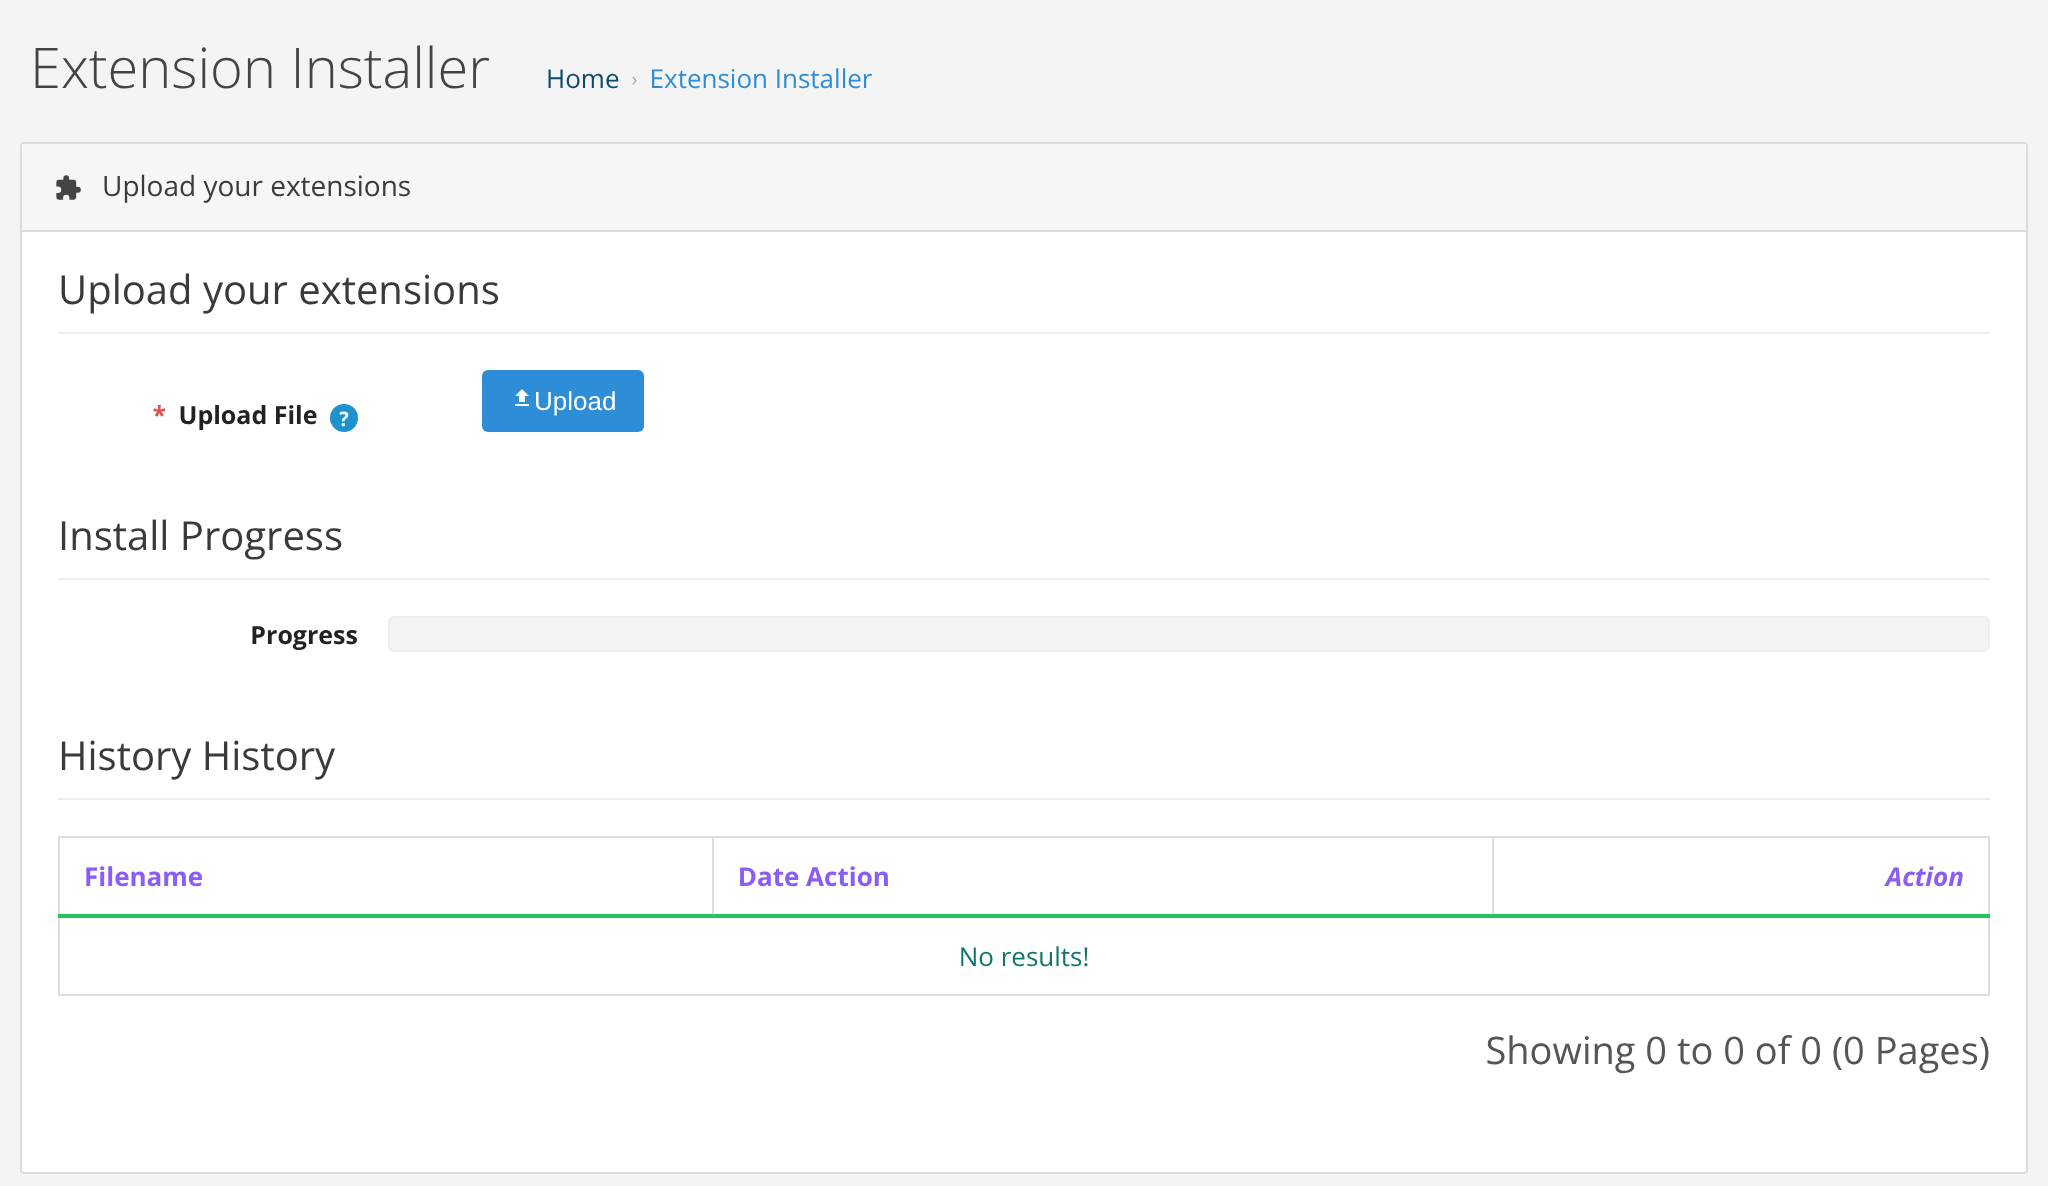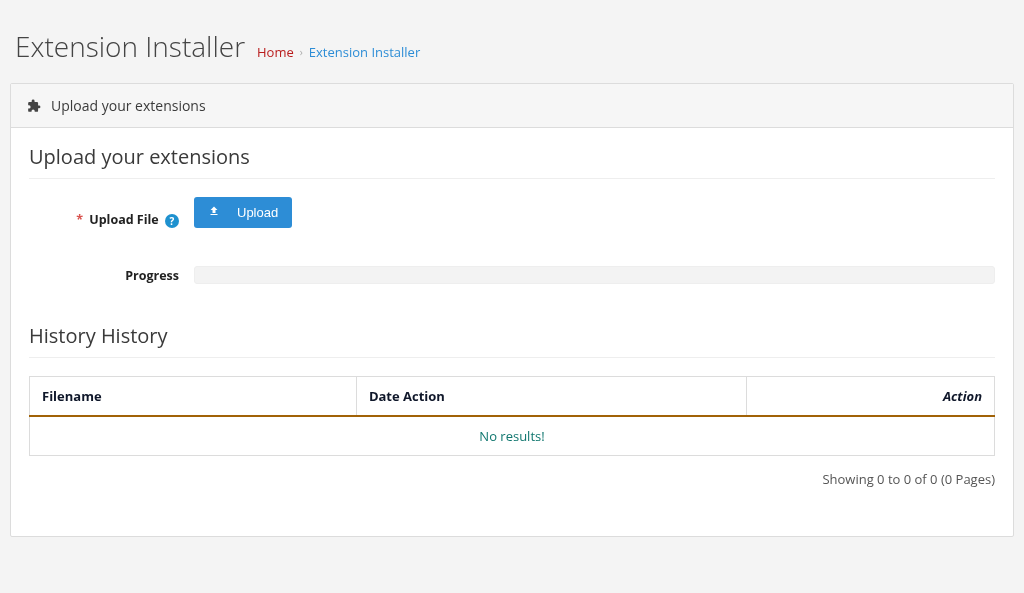--- a/index.html
+++ b/index.html
@@ -6,36 +6,35 @@
     body {
       font-family: "Open Sans", -apple-system, "Segoe UI", Roboto, Arial, sans-serif;
       background: #f4f4f4;
       color: #333;
       font-size: 13px;
     }
     .page-header {
       padding: 15px 15px 18px 15px;
       display: flex;
       align-items: baseline;
-      gap: 12px;
-      margin-top: 12px;
+      gap: 28px;
     }
     .page-title {
       font-size: 28px;
       font-weight: 300;
       color: #444;
     }
     .breadcrumb {
       font-size: 13px;
       display: flex;
       align-items: center;
       gap: 6px;
     }
     .breadcrumb .crumb-home {
-      color: #b91c1c;
+      color: #0c4a6e;
       text-decoration: none;
       cursor: pointer;
     }
     .breadcrumb .sep {
       color: #aaa;
       font-size: 10px;
     }
     .breadcrumb .crumb-current {
       color: #2d8dd6;
       text-decoration: none;
@@ -94,26 +93,27 @@
       color: #fff;
       font-size: 10px;
       font-weight: 700;
       margin-left: 3px;
       cursor: help;
       vertical-align: middle;
     }
     .btn {
       display: inline-flex;
       align-items: center;
-      gap: 17px;
+      gap: 0;
       padding: 8px 14px;
       border: none;
       border-radius: 3px;
       font-size: 13px;
       cursor: pointer;
+      margin-left: 47px;
     }
     .btn-primary {
       background: #2d8dd6;
       color: #fff;
     }
     .progress-bar {
       flex: 1;
       height: 18px;
       background: #f3f3f3;
       border-radius: 3px;
@@ -127,29 +127,29 @@
     }
     .table th, .table td {
       padding: 10px 12px;
       border: 1px solid #dcdcdc;
       font-size: 13px;
     }
     .table th {
       text-align: left;
       background: #fff;
       font-weight: 700;
-      color: #0f172a;
-      border-bottom: 2px solid #a16207;
+      color: #8b5cf6;
+      border-bottom: 2px solid #22c55e;
     }
     .table th.action-col, .table td.action-col { text-align: right; font-style: italic; }
     .table td.empty { text-align: center; color: #0f766e; }
     .pagination-info {
       text-align: right;
       color: #555;
-      font-size: 13px;
+      font-size: 19px;
       margin-top: 14px;
     }
   </style>
 </head>
 <body>
 
 <div class="page-header">
   <h1 class="page-title">Extension Installer</h1>
   <div class="breadcrumb">
     <a class="crumb-home">Home</a>
@@ -184,20 +184,21 @@
                   <path d="M9 16h6v-6h4l-7-7-7 7h4v6zm-4 2h14v2H5v-2z"></path>
                 </svg>
             </span>
             <span>Upload</span>
           </button>
         </div>
       </div>
     </div>
 
     <div class="section">
+      <h2>Install Progress</h2>
       <div class="form-row">
         <div class="form-label-col">Progress</div>
         <div class="progress-bar"></div>
       </div>
     </div>
 
     <div class="section">
       <h2>History History</h2>
       <table class="table">
         <thead>

